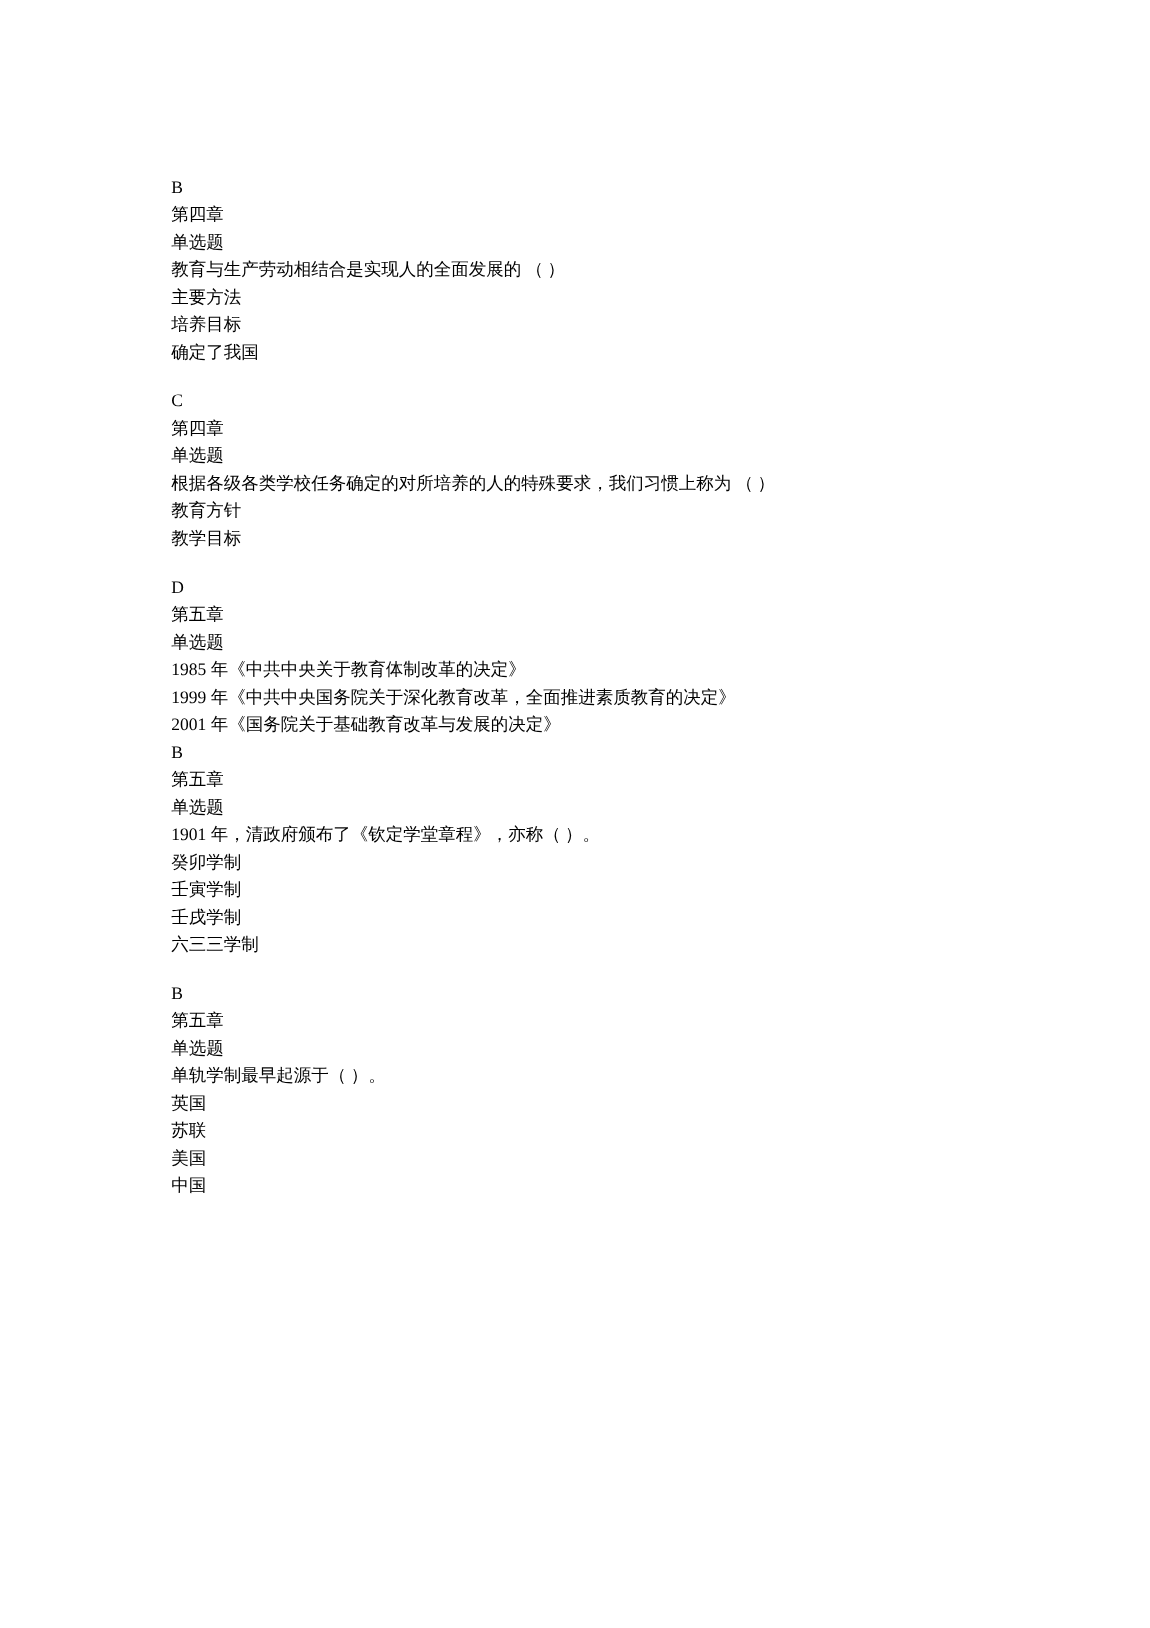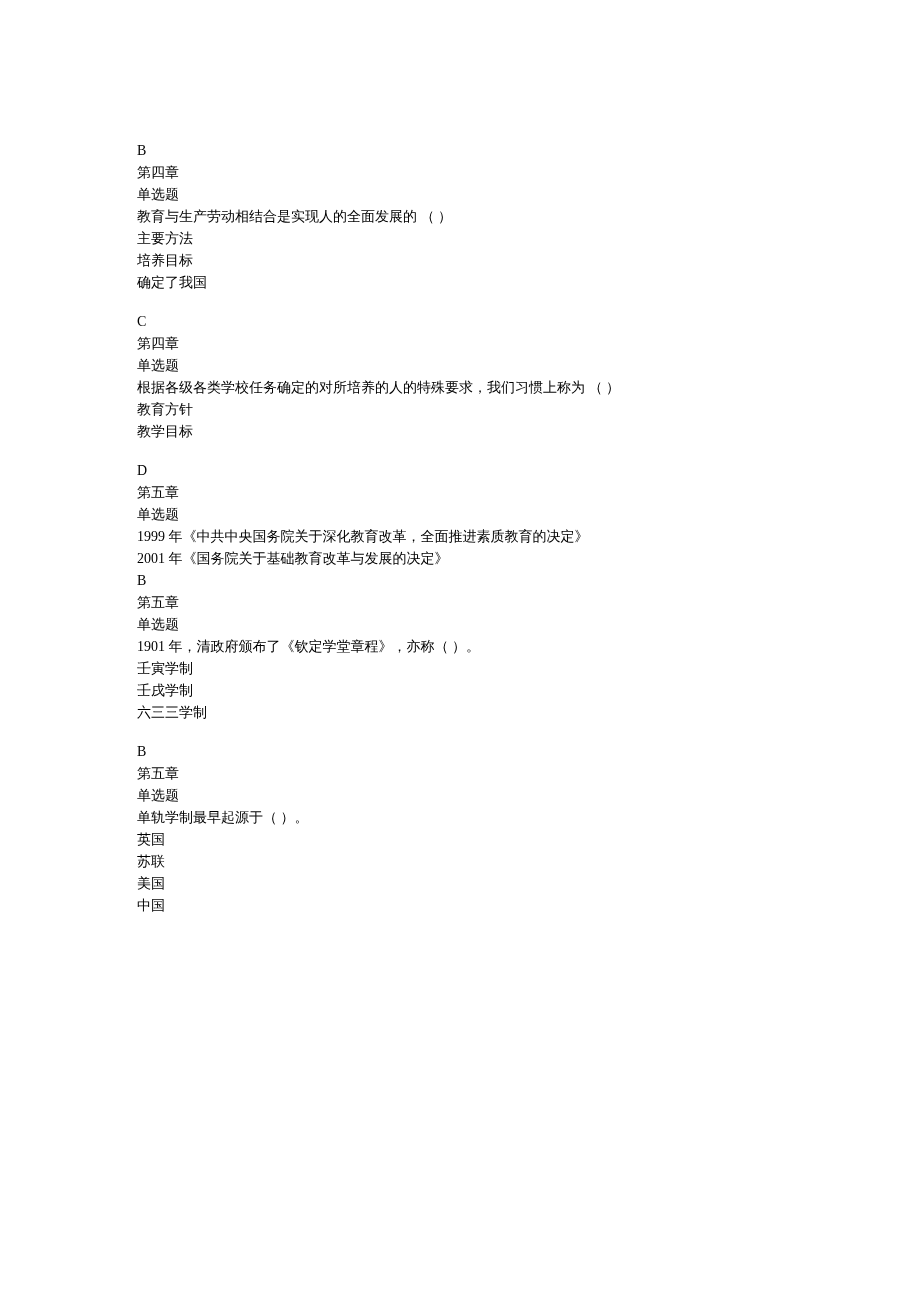--- a/index.html
+++ b/index.html
@@ -46,26 +46,28 @@
       <span class="line">第四章</span>
       <span class="line">单选题</span>
       <span class="line">根据各级各类学校任务确定的对所培养的人的特殊要求，我们习惯上称为 （ ）</span>
       <span class="line">教育方针</span>
       <span class="line">教学目标</span>
     </div>
     <div class="block">
       <span class="line">D</span>
       <span class="line">第五章</span>
       <span class="line">单选题</span>
+      <span class="line">1985 年《中共中央关于教育体制改革的决定》</span>
       <span class="line">1999 年《中共中央国务院关于深化教育改革，全面推进素质教育的决定》</span>
       <span class="line">2001 年《国务院关于基础教育改革与发展的决定》</span>
       <span class="line">B</span>
       <span class="line">第五章</span>
       <span class="line">单选题</span>
       <span class="line">1901 年，清政府颁布了《钦定学堂章程》，亦称（           ）。</span>
+      <span class="line">癸卯学制</span>
       <span class="line">壬寅学制</span>
       <span class="line">壬戌学制</span>
       <span class="line">六三三学制</span>
     </div>
     <div class="block">
       <span class="line">B</span>
       <span class="line">第五章</span>
       <span class="line">单选题</span>
       <span class="line">单轨学制最早起源于（     ）。</span>
       <span class="line">英国</span>

